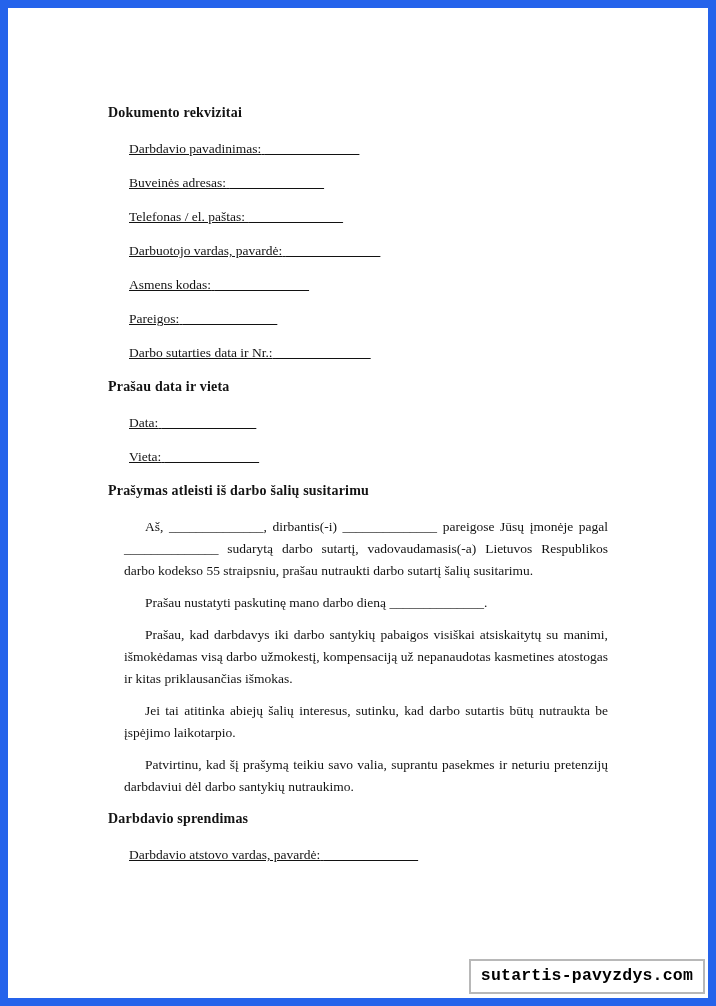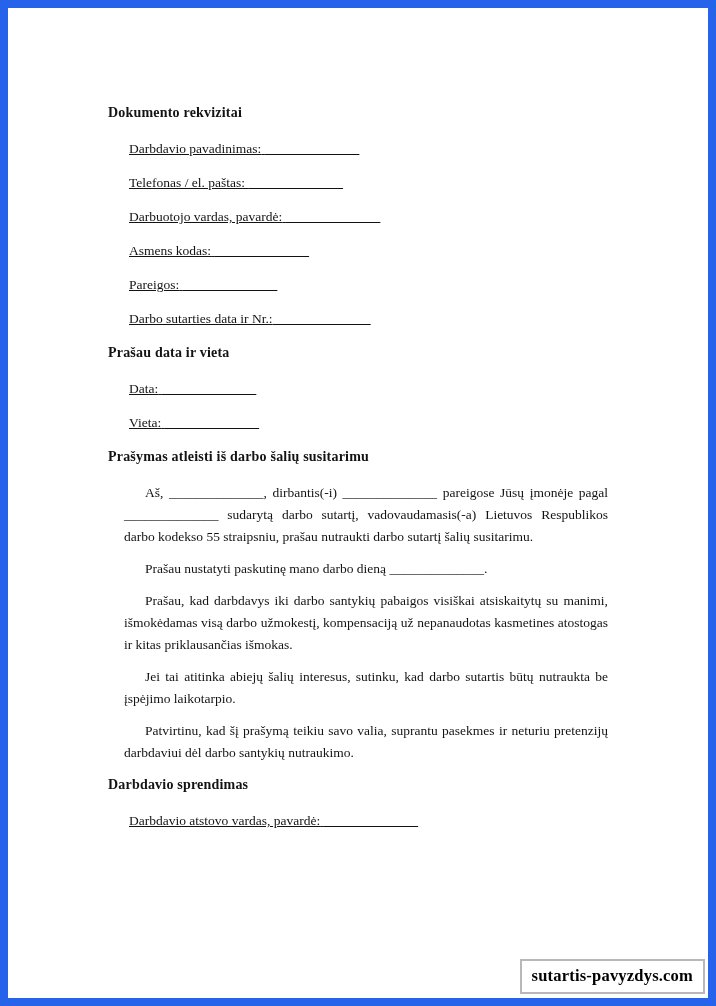--- a/index.html
+++ b/index.html
@@ -47,38 +47,42 @@
     text-align: justify;
     text-indent: 21px;
   }
   .watermark {
     position: absolute;
     right: 3px;
     bottom: 4px;
     background: #ffffff;
     border: 2px solid var(--watermark-border, #b8b8b8);
     padding: 5px 10px 6px 10px;
-    font-family: Liberation Serif, serif;
+    font-family: Liberation Mono, monospace;
     font-weight: 700;
     font-size: 16.5px;
     line-height: 1.2;
     color: #000000;
     letter-spacing: 0.2px;
   }
 </style>
 </head>
 <body>
 
 <div class="page">
   <div class="content">
 
     <section>
       <h2 class="heading">Dokumento rekvizitai</h2>
       <p class="field">
         <span>Darbdavio pavadinimas:</span>
+        <span class="blank">______________</span>
+      </p>
+      <p class="field">
+        <span>Buveinės adresas:</span>
         <span class="blank">______________</span>
       </p>
       <p class="field">
         <span>Telefonas / el. paštas:</span>
         <span class="blank">______________</span>
       </p>
       <p class="field">
         <span>Darbuotojo vardas, pavardė:</span>
         <span class="blank">______________</span>
       </p>

